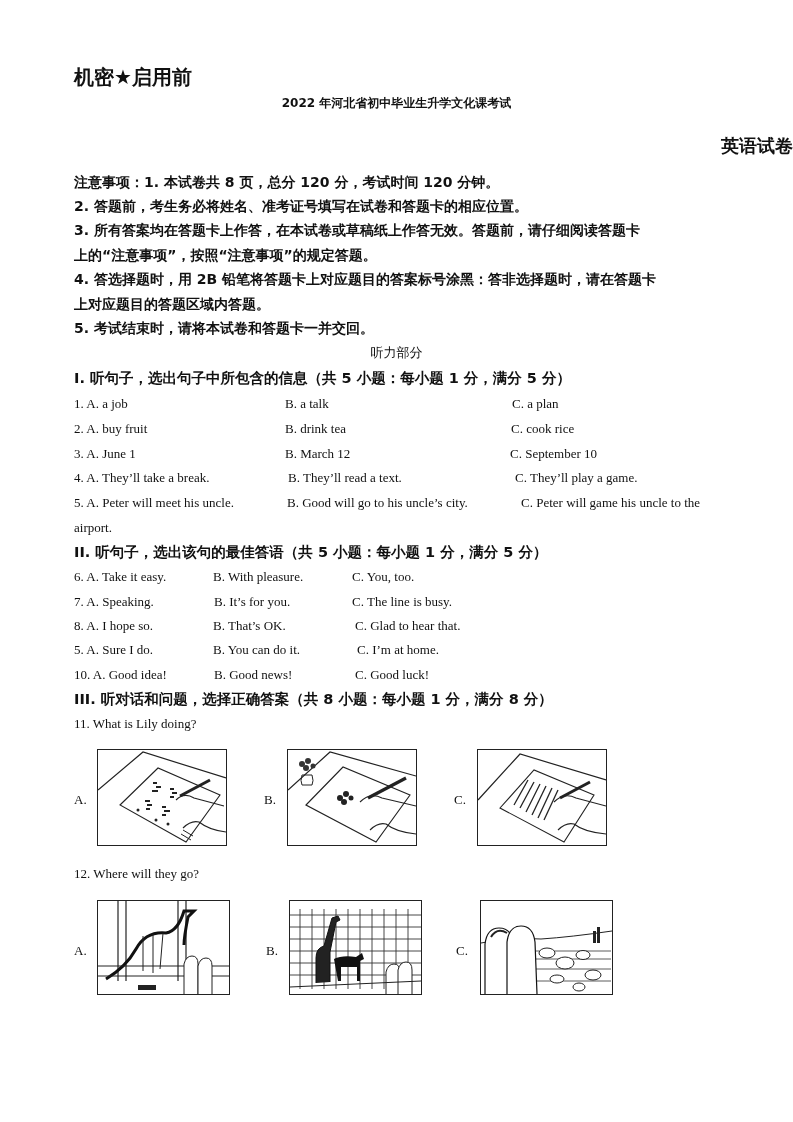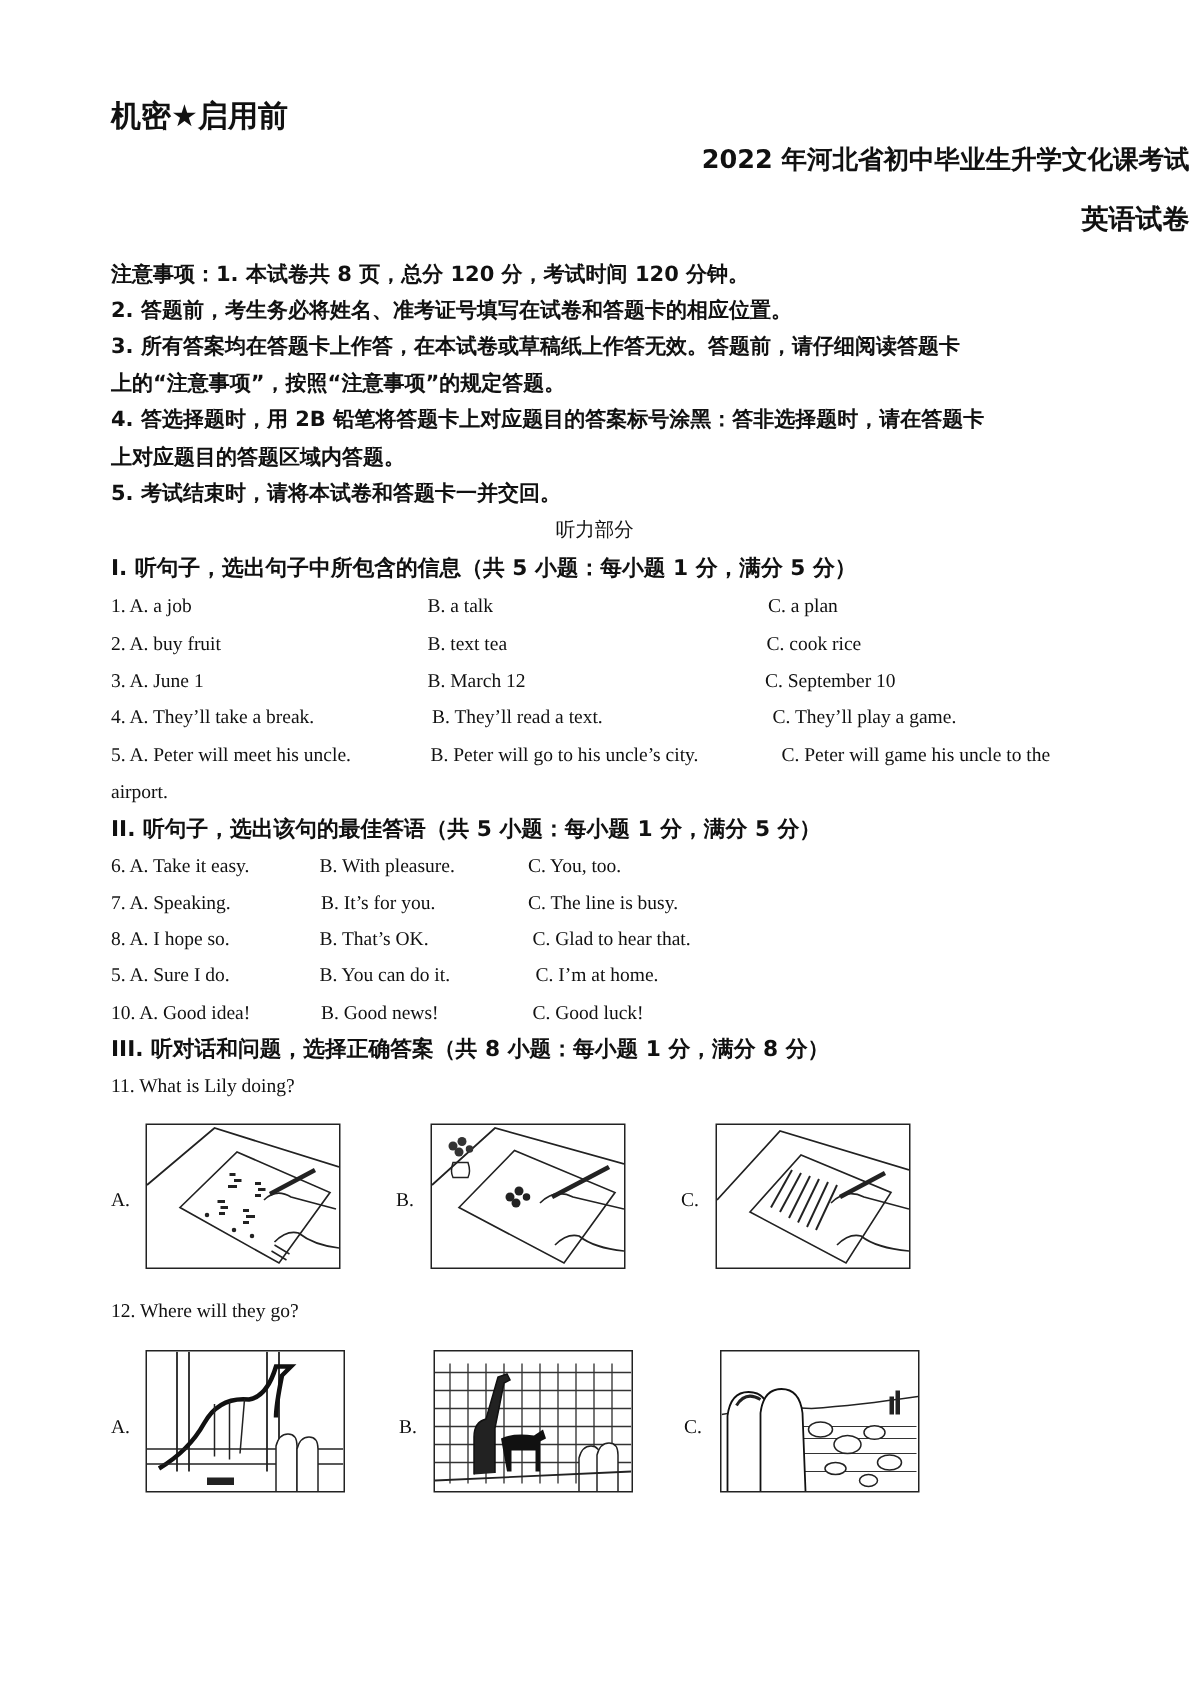--- a/index.html
+++ b/index.html
@@ -4,21 +4,21 @@
   <style>
     html, body { margin: 0; padding: 0; background: #ffffff; }
     body {
       width: 793px; height: 1122px; position: relative; overflow: hidden;
       font-family: "Liberation Serif", "DejaVu Serif", serif;
       color: #111;
     }
     .abs { position: absolute; white-space: nowrap; }
     .cn { font-family: "DejaVu Sans", "Liberation Sans", sans-serif; }
     .confidential { left: 74px; top: 64px; font-size: 20px; font-weight: bold; }
-    .title { left: 0; width: 793px; text-align: right; top: 95px; font-size: 17px; font-weight: bold; }
+    .title { left: 0; width: 793px; text-align: center; top: 95px; font-size: 12px; font-weight: bold; }
     .subtitle { left: 0; width: 793px; text-align: right; top: 134px; font-size: 18px; font-weight: bold; }
     .note { left: 74px; font-size: 14px; font-weight: bold; }
     .section-label { left: 0; width: 793px; text-align: center; top: 344px; font-size: 13px; }
     .sec-head { left: 74px; font-size: 14.5px; font-weight: bold; }
     .opt { font-size: 13px; }
     .q { font-size: 13px; }
     .pic-label { font-size: 13px; }
     .pic {
       position: absolute; border: 1.4px solid #222; background: #fff; overflow: hidden;
     }
@@ -46,33 +46,33 @@
   <div class="abs section-label cn">听力部分</div>
 
   <div class="abs sec-head cn" style="top:369px">Ⅰ. 听句子，选出句子中所包含的信息（共 5 小题：每小题 1 分，满分 5 分）</div>
 
   <div>
     <div class="abs opt" style="left:74px;top:396px">1. A. a job</div>
     <div class="abs opt" style="left:285px;top:396px">B. a talk</div>
     <div class="abs opt" style="left:512px;top:396px">C. a plan</div>
 
     <div class="abs opt" style="left:74px;top:421px">2. A. buy fruit</div>
-    <div class="abs opt" style="left:285px;top:421px">B. text tea</div>
+    <div class="abs opt" style="left:285px;top:421px">B. drink tea</div>
     <div class="abs opt" style="left:511px;top:421px">C. cook rice</div>
 
     <div class="abs opt" style="left:74px;top:446px">3. A. June 1</div>
     <div class="abs opt" style="left:285px;top:446px">B. March 12</div>
     <div class="abs opt" style="left:510px;top:446px">C. September 10</div>
 
     <div class="abs opt" style="left:74px;top:470px">4. A. They’ll take a break.</div>
     <div class="abs opt" style="left:288px;top:470px">B. They’ll read a text.</div>
     <div class="abs opt" style="left:515px;top:470px">C. They’ll play a game.</div>
 
     <div class="abs opt" style="left:74px;top:495px">5. A. Peter will meet his uncle.</div>
-    <div class="abs opt" style="left:287px;top:495px">B. Peter will go to his uncle’s city.</div>
+    <div class="abs opt" style="left:287px;top:495px">B. Good will go to his uncle’s city.</div>
     <div class="abs opt" style="left:521px;top:495px">C. Peter will game his uncle to the</div>
     <div class="abs opt" style="left:74px;top:520px">airport.</div>
   </div>
 
   <div class="abs sec-head cn" style="top:543px">II. 听句子，选出该句的最佳答语（共 5 小题：每小题 1 分，满分 5 分）</div>
 
   <div>
     <div class="abs opt" style="left:74px;top:569px">6. A. Take it easy.</div>
     <div class="abs opt" style="left:213px;top:569px">B. With pleasure.</div>
     <div class="abs opt" style="left:352px;top:569px">C. You, too.</div>

